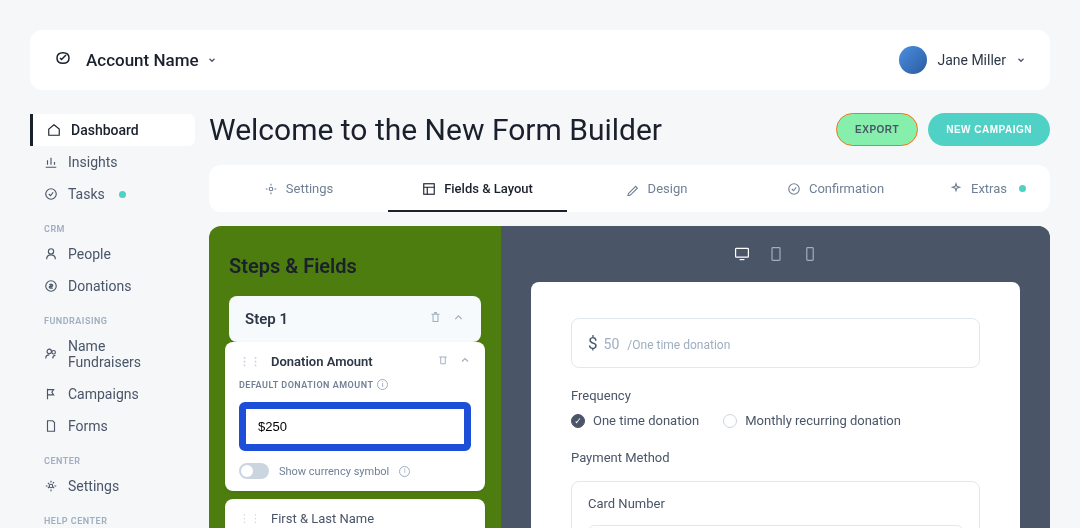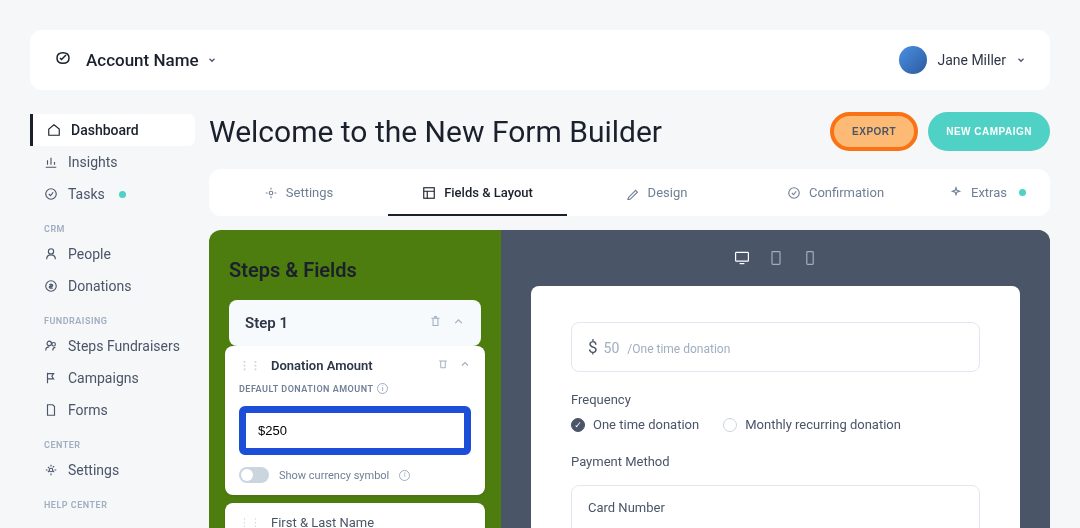--- a/index.html
+++ b/index.html
@@ -18,21 +18,21 @@
     .side-item { display: flex; align-items: center; gap: 10px; padding: 8px 14px; font-size: 14px; color: #4a5568; cursor: pointer; border-radius: 6px; }
     .side-item.active { color: #1a202c; font-weight: 500; background: #fff; border-left: 3px solid #1a202c; border-radius: 0 6px 6px 0; }
     .side-item .icon { width: 14px; height: 14px; flex-shrink: 0; display:flex; align-items:center; }
     .side-section { font-size: 9px; font-weight: 600; letter-spacing: 0.5px; color: #a0aec0; padding: 14px 14px 4px; }
     .badge-dot { width: 7px; height: 7px; border-radius: 50%; background: #4fd1c5; margin-left: 4px; }
     .content { flex: 1; display: flex; flex-direction: column; overflow: hidden; }
     .content-header { display: flex; justify-content: space-between; align-items: center; padding: 4px 0 18px 14px; }
     .page-title { font-size: 30px; font-weight: 400; color: #1a202c; }
     .header-actions { display: flex; gap: 10px; }
     .btn { font-size: 10px; font-weight: 600; letter-spacing: 0.5px; padding: 10px 18px; border-radius: 20px; border: none; cursor: pointer; }
-    .btn-outline { background: #fdba74; border: 4px solid #f97316; color: #4a5568; }
+    .btn-outline { background: #86efac; border: 1px solid #f97316; color: #4a5568; }
     .btn-primary { background: #4fd1c5; color: #fff; }
     .tabs { background: #fff; border-radius: 12px; display: flex; margin: 0 0 14px 14px; }
     .tab { flex: 1; display: flex; align-items: center; justify-content: center; gap: 8px; padding: 16px 0; font-size: 13px; color: #718096; cursor: pointer; position: relative; }
     .tab.active { color: #1a202c; font-weight: 500; }
     .tab.active::after { content: ''; position: absolute; bottom: 0; left: 0; right: 0; height: 2px; background: #1a202c; }
     .tab .tab-icon { width: 14px; height: 14px; display:flex; align-items:center; }
     .tab-last { flex: 0 0 auto; padding: 16px 24px; }
     .panel { background: #4d7c0f; border-radius: 12px 12px 0 0; margin-left: 14px; flex: 1; display: flex; overflow: hidden; justify-content: flex-end; }
     .steps-pane { width: 292px; padding: 28px 20px 0; }
     .steps-title { font-size: 20px; font-weight: 600; color: #1a202c; margin-bottom: 18px; }
@@ -148,21 +148,21 @@
 
       <div class="side-section">FUNDRAISING</div>
       <div class="side-item">
         <span class="icon">
             <svg viewBox="0 0 16 16" fill="none" stroke="currentColor" stroke-width="1.3">
               <circle cx="6" cy="5" r="2.5"></circle>
               <circle cx="11" cy="6" r="2"></circle>
               <path d="M2 13c0-2.5 1.5-4 4-4m4 4c0-2 1-3.5 3-3.5"></path>
             </svg>
           </span>
-        <span>Steps Fundraisers</span>
+        <span>Name Fundraisers</span>
       </div>
       <div class="side-item">
         <span class="icon">
             <svg viewBox="0 0 16 16" fill="none" stroke="currentColor" stroke-width="1.3">
               <path d="M4 2v12M4 3h7l-2 3 2 3H4"></path>
             </svg>
           </span>
         <span>Campaigns</span>
       </div>
       <div class="side-item">

